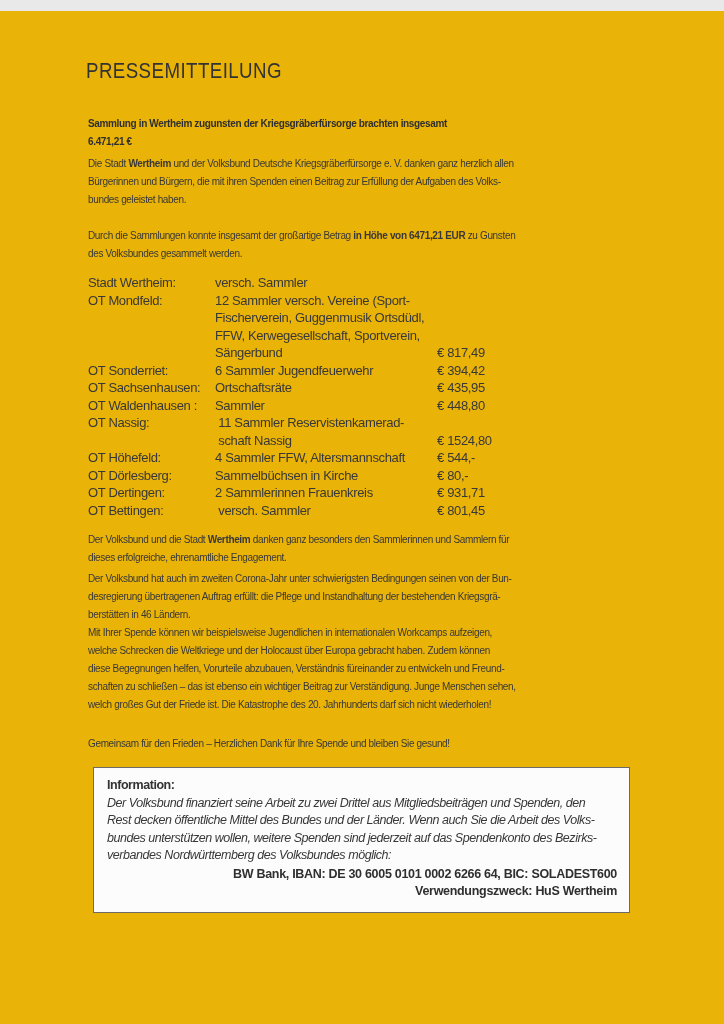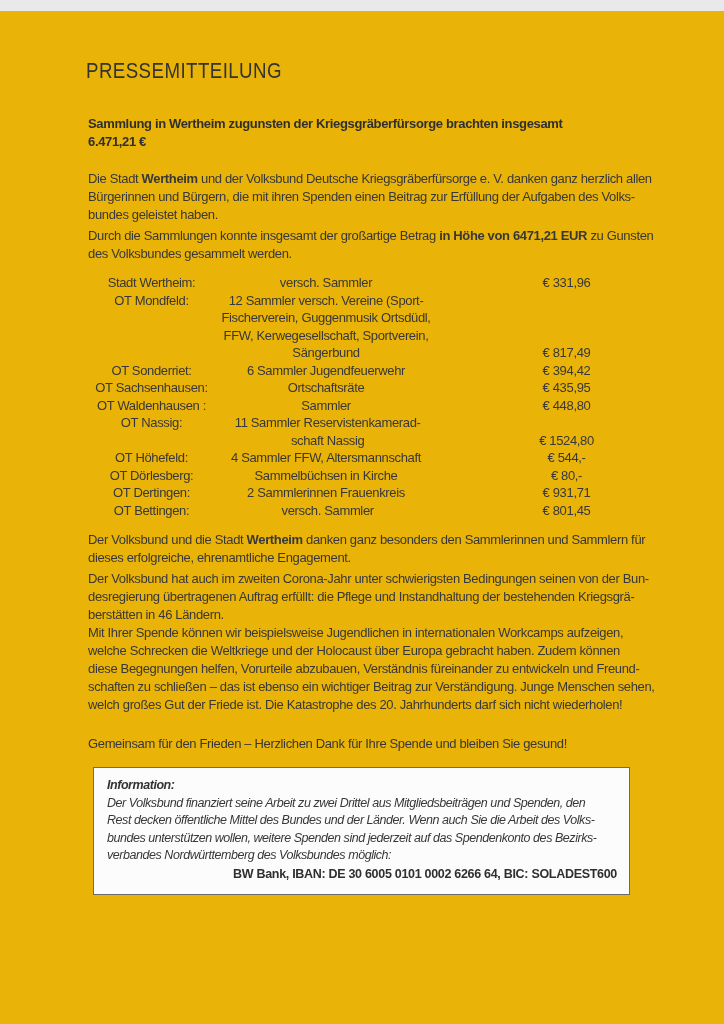--- a/index.html
+++ b/index.html
@@ -23,60 +23,59 @@
     letter-spacing: 0.5px;
     color: #333333;
     transform: scaleX(0.85);
     transform-origin: left top;
     white-space: pre;
   }
   .block {
     position: absolute;
     left: 88px;
     width: 608px;
-    font-size: 13px;
+    font-size: 10px;
     line-height: 18px;
     letter-spacing: -0.35px;
     white-space: pre;
   }
   .headline { top: 104px; font-weight: 700; color: #2f2f2f; }
-  .p1 { top: 159px; }
+  .p1 { top: 144px; }
   .p2 { top: 216px; }
   .p3 { top: 520px; }
   .p4 { top: 559px; }
   .p5 { top: 724px; }
   .b { font-weight: 700; }
   .table {
     position: absolute;
     left: 88px;
     top: 263px;
     width: 608px;
     font-size: 13px;
     letter-spacing: -0.35px;
   }
   .trow {
     display: grid;
     grid-template-columns: 127px 222px 1fr;
     line-height: 17.5px;
-    text-align: center;
   }
   .trow span { white-space: pre; }
   .infobox {
     position: absolute;
     left: 93px;
     top: 756px;
     width: 537px;
     border: 1px solid #6b6b6b;
     background: #fcfcfc;
     padding: 9px 12px 11px 13px;
     font-size: 12.5px;
     line-height: 17.5px;
     letter-spacing: -0.45px;
   }
-  .info-title { font-weight: 700; font-style: italic; color: #333333; }
+  .info-title { font-weight: 700; color: #333333; }
   .info-body { font-style: italic; white-space: pre; }
   .bank { margin-top: 1px; text-align: right; font-weight: 700; letter-spacing: -0.3px; color: #2f2f2f; }
 </style>
 </head>
 <body>
 
 <div class="page">
 
   <h1 class="title">PRESSEMITTEILUNG</h1>
 
@@ -87,21 +86,20 @@
 Bürgerinnen und Bürgern, die mit ihren Spenden einen Beitrag zur Erfüllung der Aufgaben des Volks-
 bundes geleistet haben.</span></p>
 
   <p class="block p2"><span>Durch die Sammlungen konnte insgesamt der großartige Betrag </span><span class="b">in Höhe von 6471,21 EUR</span><span> zu Gunsten
 des Volksbundes gesammelt werden.</span></p>
 
   <div class="table">
     <div class="trow">
         <span>Stadt Wertheim:</span>
         <span>versch. Sammler</span>
-        <span>€ 331,96</span>
       </div>
     <div class="trow">
         <span>OT Mondfeld:</span>
         <span>12 Sammler versch. Vereine (Sport-</span>
         <span></span>
       </div>
     <div class="trow">
         <span></span>
         <span>Fischerverein, Guggenmusik Ortsdüdl,</span>
         <span></span>
@@ -178,16 +176,17 @@
   <p class="block p5">Gemeinsam für den Frieden – Herzlichen Dank für Ihre Spende und bleiben Sie gesund!</p>
 
   <div class="infobox">
     <div class="info-title">Information:</div>
     <div class="info-body">Der Volksbund finanziert seine Arbeit zu zwei Drittel aus Mitgliedsbeiträgen und Spenden, den
 Rest decken öffentliche Mittel des Bundes und der Länder. Wenn auch Sie die Arbeit des Volks-
 bundes unterstützen wollen, weitere Spenden sind jederzeit auf das Spendenkonto des Bezirks-
 verbandes Nordwürttemberg des Volksbundes möglich:</div>
     <div class="bank">
       <div>BW Bank, IBAN: DE 30 6005 0101 0002 6266 64, BIC: SOLADEST600</div>
+      <div>Verwendungszweck: HuS Wertheim</div>
     </div>
   </div>
 
 </div>
 
 </body></html>

